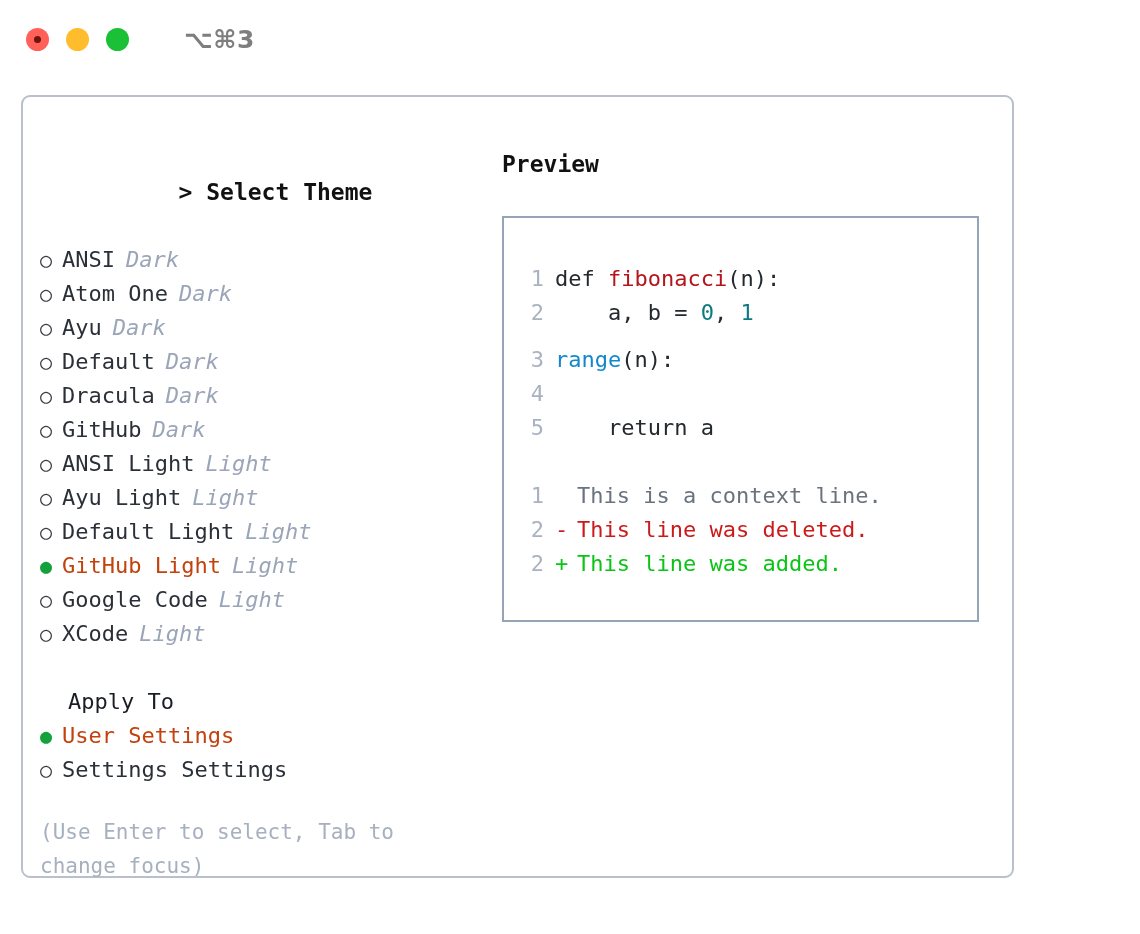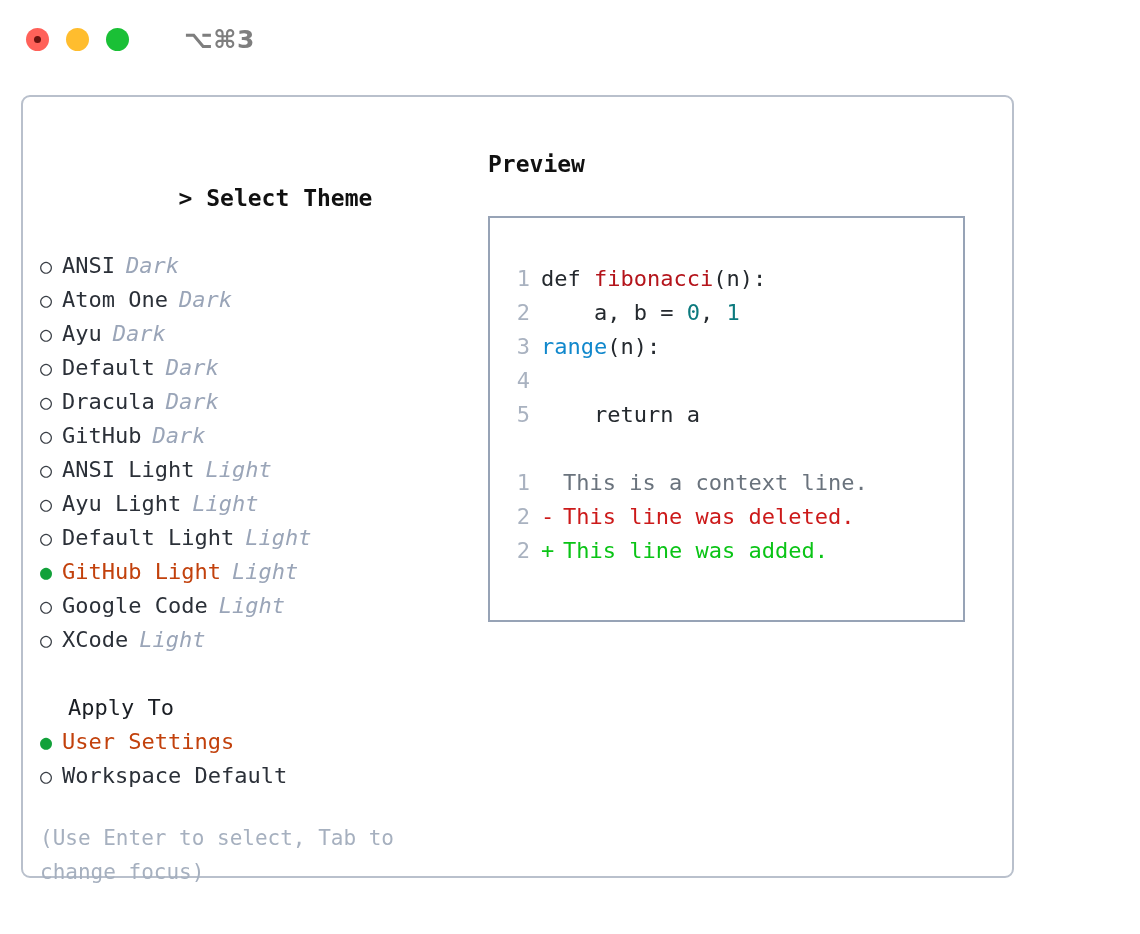--- a/index.html
+++ b/index.html
@@ -90,21 +90,21 @@
     left: 0;
     top: 0;
     width: 100%;
     height: 100%;
   }
 
   
   .left-col {
     position: absolute;
     left: 17px;
-    top: 50px;
+    top: 44px;
     width: 450px;
   }
 
   .list-header {
     font-size: 23px;
     font-weight: 700;
     color: #111111;
     line-height: 34px;
     white-space: pre;
   }
@@ -146,21 +146,21 @@
     margin-top: 28px;
     font-size: 21px;
     line-height: 34px;
     color: #a6b0bf;
     width: 400px;
   }
 
   
   .right-col {
     position: absolute;
-    left: 465px;
+    left: 479px;
     top: 50px;
     width: 500px;
   }
   .preview-title {
     font-size: 23px;
     font-weight: 700;
     color: #111111;
     line-height: 34px;
   }
   .preview-box {
@@ -184,21 +184,21 @@
     display: inline-block;
     width: 22px;
     flex: 0 0 22px;
     text-align: right;
     color: #a9b2c0;
     margin-right: 11px;
   }
   .code-text { color: #24292e; }
   .tok-fn   { color: #b4141b; }
   .tok-num  { color: #0c7a7e; }
-  .tok-call { color: #1188cc; }
+  .tok-call { color: #1188cc; margin-top: 13px; }
 
   .diff-mark {
     display: inline-block;
     width: 11px;
     flex: 0 0 11px;
     margin-right: 11px;
   }
   .diff-ctx  { color: #6a737d; }
   .diff-del  { color: #cc1a1a; }
   .diff-add  { color: #0ac416; }
@@ -241,21 +241,21 @@
             <div class="opt"><span class="marker">○</span><span class="label">Google Code</span><span class="tag">Light</span></div>
             <div class="opt"><span class="marker">○</span><span class="label">XCode</span><span class="tag">Light</span></div>
           </div>
 
         <div class="spacer-row"></div>
 
         <div class="section-header">Apply To</div>
 
         <div id="apply-items">
             <div class="opt selected"><span class="marker sel">●</span><span class="label">User Settings</span></div>
-            <div class="opt"><span class="marker">○</span><span class="label">Workspace Default</span></div>
+            <div class="opt"><span class="marker">○</span><span class="label">Settings Settings</span></div>
           </div>
 
         <div class="hint">(Use Enter to select, Tab to change focus)</div>
       </div>
 
       <div class="right-col">
         <div class="preview-title">Preview</div>
 
         <div class="preview-box">
           <div id="code-lines">

